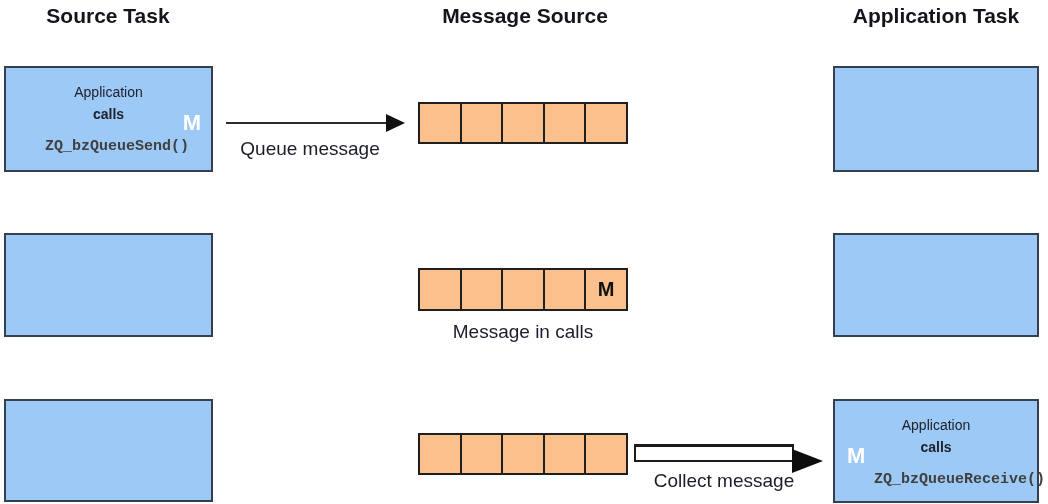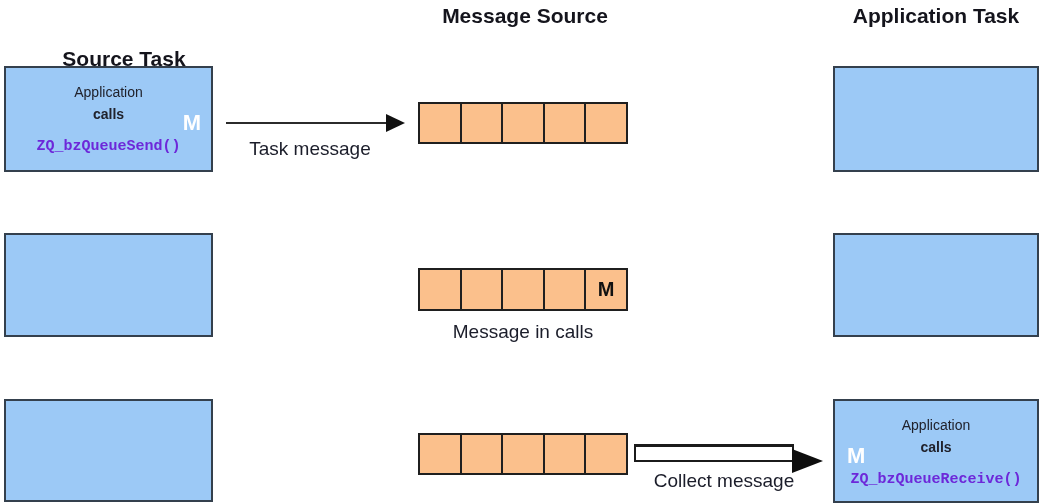--- a/index.html
+++ b/index.html
@@ -16,21 +16,21 @@
 
   .col-header {
     position: absolute;
     top: 4px;
     font-size: 21px;
     font-weight: bold;
     color: #14141c;
     text-align: center;
     letter-spacing: 0px;
   }
-  .hdr-source { left: 16px;   width: 216px; margin-top: 43px; }
+  .hdr-source { left: 0px;   width: 216px; }
   .hdr-queue  { left: 415px; width: 220px; }
   .hdr-dest   { left: 828px; width: 216px; }
 
   .task-box {
     position: absolute;
     background: #9cc9f6;
     border: 2px solid #34404d;
   }
   .src-box { left: 4px;   width: 209px; }
   .dst-box { left: 833px; width: 206px; }
@@ -44,26 +44,26 @@
     text-align: center;
     font-size: 14px;
     color: #20222c;
   }
   .app-line1 { top: 16px; }
   .app-line2 { top: 38px; font-weight: bold; }
   .app-code {
     position: absolute;
     left: 0; right: 0;
     top: 70px;
-    text-align: center;
     font-family: "Liberation Mono", "DejaVu Sans Mono", monospace;
     font-weight: bold;
     font-size: 15px;
-    color: #6d28d9;
+    color: #404040;
     white-space: nowrap;
+    padding-left: 39px;
   }
   .marker-m {
     position: absolute;
     top: 42px;
     font-size: 22px;
     font-weight: bold;
     color: #ffffff;
   }
   .marker-right { right: 10px; }
   .marker-left  { left: 12px; }
@@ -146,21 +146,21 @@
 
   <div class="task-box src-box row1-y">
     <div class="app-line1">Application</div>
     <div class="app-line2">calls</div>
     <div class="marker-m marker-right">M</div>
     <div class="app-code">ZQ_bzQueueSend()</div>
   </div>
 
   <div class="post-arrow-line"></div>
   <div class="post-arrow-head"></div>
-  <div class="flow-label post-label">Task message</div>
+  <div class="flow-label post-label">Queue message</div>
 
   <div class="queue q1">
     <div class="cell"></div>
     <div class="cell"></div>
     <div class="cell"></div>
     <div class="cell"></div>
     <div class="cell"></div>
   </div>
 
   <div class="task-box dst-box row1-y"></div>

